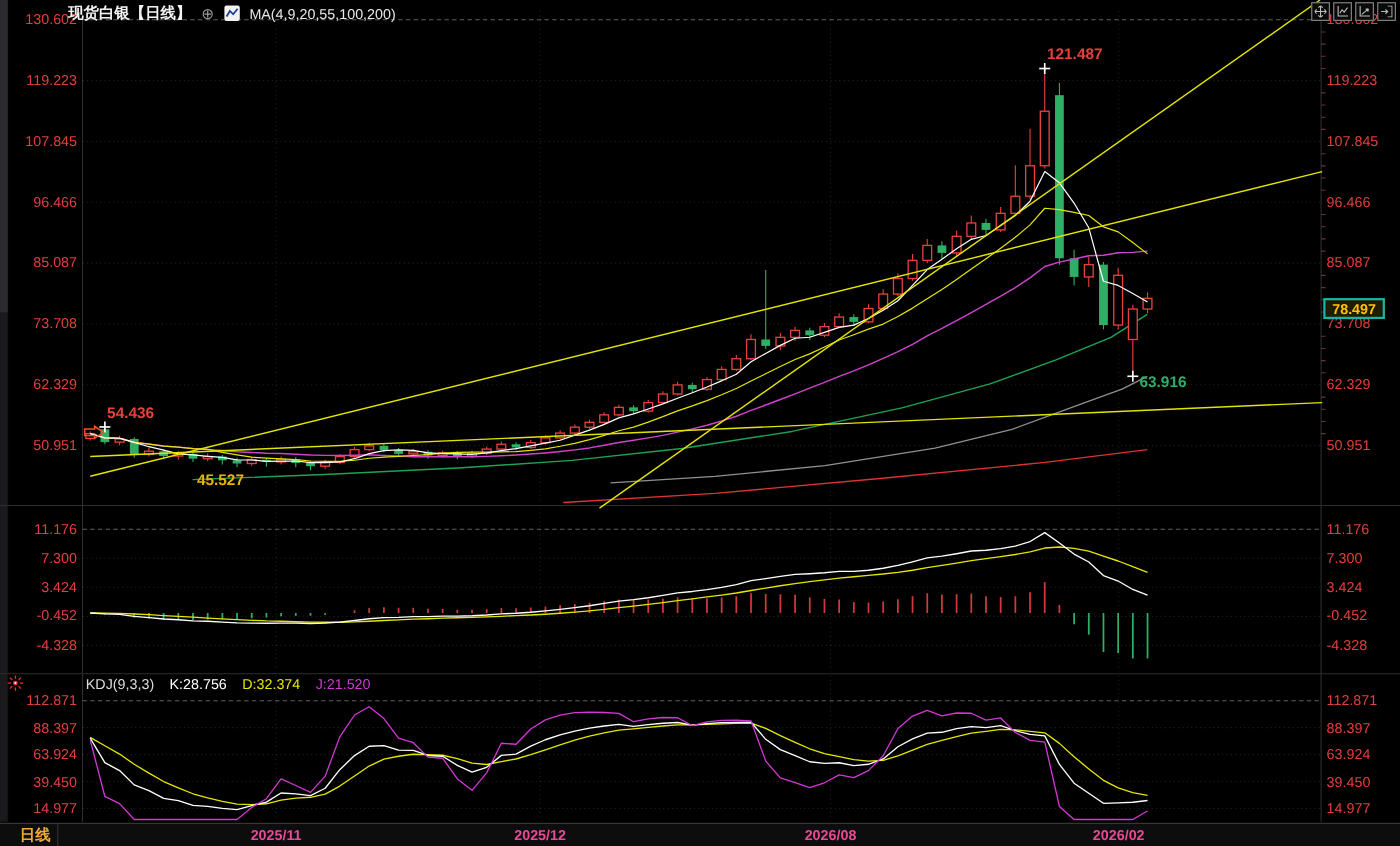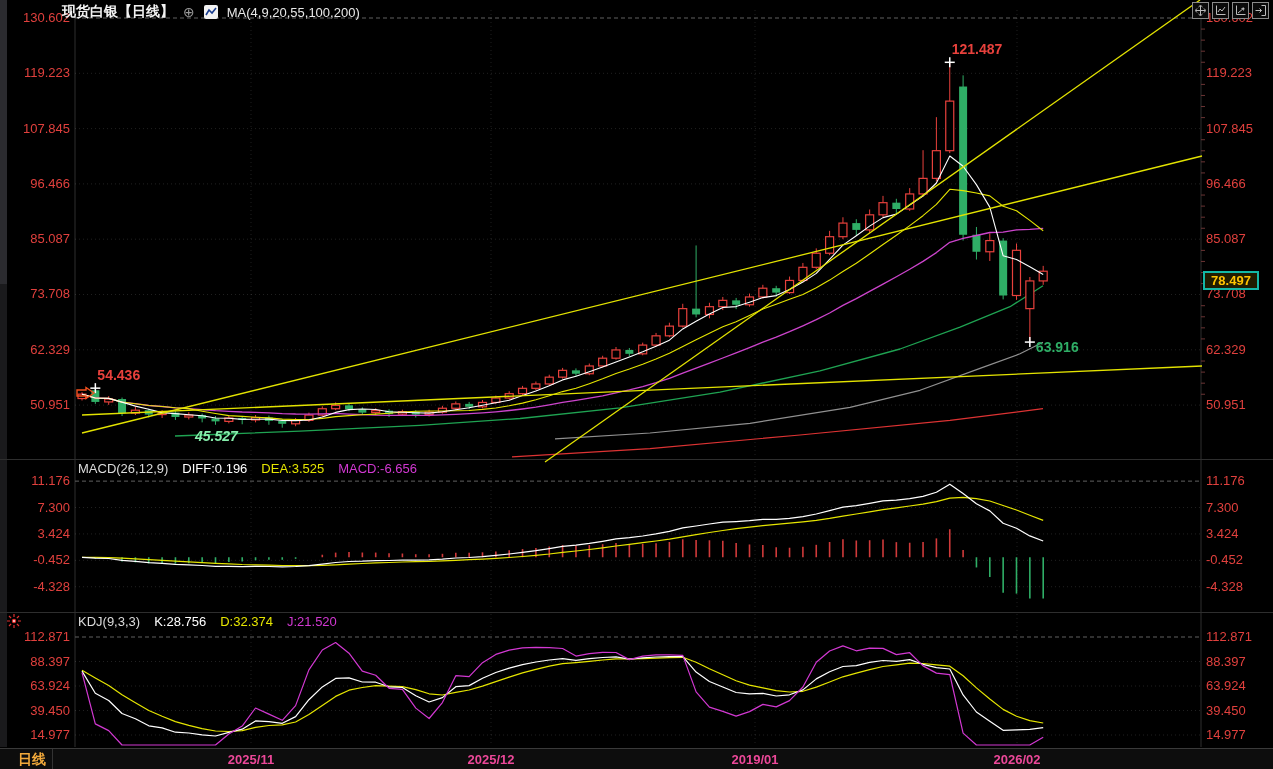--- a/index.html
+++ b/index.html
@@ -426,38 +426,32 @@
       <div class="axlab l" style="top: 679.001px;">63.924</div>
       <div class="axlab r" style="top: 679.001px;">63.924</div>
       <div class="axlab l" style="top: 703.502px;">39.450</div>
       <div class="axlab r" style="top: 703.502px;">39.450</div>
       <div class="axlab l" style="top: 728.002px;">14.977</div>
       <div class="axlab r" style="top: 728.002px;">14.977</div>
     </div>
 
   <div id="price-tag" class="abs">78.497</div>
 
-  <div id="macd-header" class="ind-header" style="top:461px;">
-      <span style="color: rgb(220, 220, 220);">MACD(26,12,9)</span>
-      <span style="color: rgb(255, 255, 255);">DIFF:0.196</span>
-      <span style="color: rgb(229, 229, 0);">DEA:3.525</span>
-      <span style="color: rgb(210, 56, 210);">MACD:-6.656</span>
-    </div>
   <div id="kdj-header" class="ind-header" style="top:614px;">
       <span style="color: rgb(220, 220, 220);">KDJ(9,3,3)</span>
       <span style="color: rgb(255, 255, 255);">K:28.756</span>
       <span style="color: rgb(229, 229, 0); text-align: center;">D:32.374</span>
       <span style="color: rgb(210, 56, 210);">J:21.520</span>
     </div>
 
   <div id="annotations">
       <div class="anno" style="left: 97.35px; top: 367.152px; color: rgb(232, 65, 60);">54.436</div>
       <div class="anno" style="left: 951.75px; top: 41.2971px; color: rgb(232, 65, 60);">121.487</div>
       <div class="anno" style="left: 1035.85px; top: 339.081px; color: rgb(47, 174, 102);">63.916</div>
-      <div class="anno" style="left: 195px; top: 428px; color: #86efac; font-style: italic;">45.527</div>
+      <div class="anno" style="left: 179px; top: 428px; color: #eab308;">45.527</div>
     </div>
 
   <div id="starburst" class="abs">
     <svg width="16" height="16">
       <circle cx="8" cy="8" r="2.2" fill="#e03030"></circle>
       <g stroke="#e03030" stroke-width="1.2">
         <path d="M8 1v3M8 12v3M1 8h3M12 8h3M3 3l2.1 2.1M10.9 10.9L13 13M13 3l-2.1 2.1M5.1 10.9L3 13"></path>
       </g>
       <circle cx="8" cy="8" r="0.9" fill="#fff"></circle>
     </svg>
@@ -469,18 +463,18 @@
       </svg>
   </div>
 
   <div id="bottom-bar" class="abs">
     <div id="period-cell">
       <span>日线</span><span id="period-arrow">▲</span>
     </div>
     <div id="date-labels">
         <div class="date-label" style="left: 251px;">2025/11</div>
         <div class="date-label" style="left: 491px;">2025/12</div>
-        <div class="date-label" style="left: 755px;">2019/01</div>
+        <div class="date-label" style="left: 755px;">2026/08</div>
         <div class="date-label" style="left: 1017px;">2026/02</div>
       </div>
   </div>
 
 </div>
 
 </body></html>

